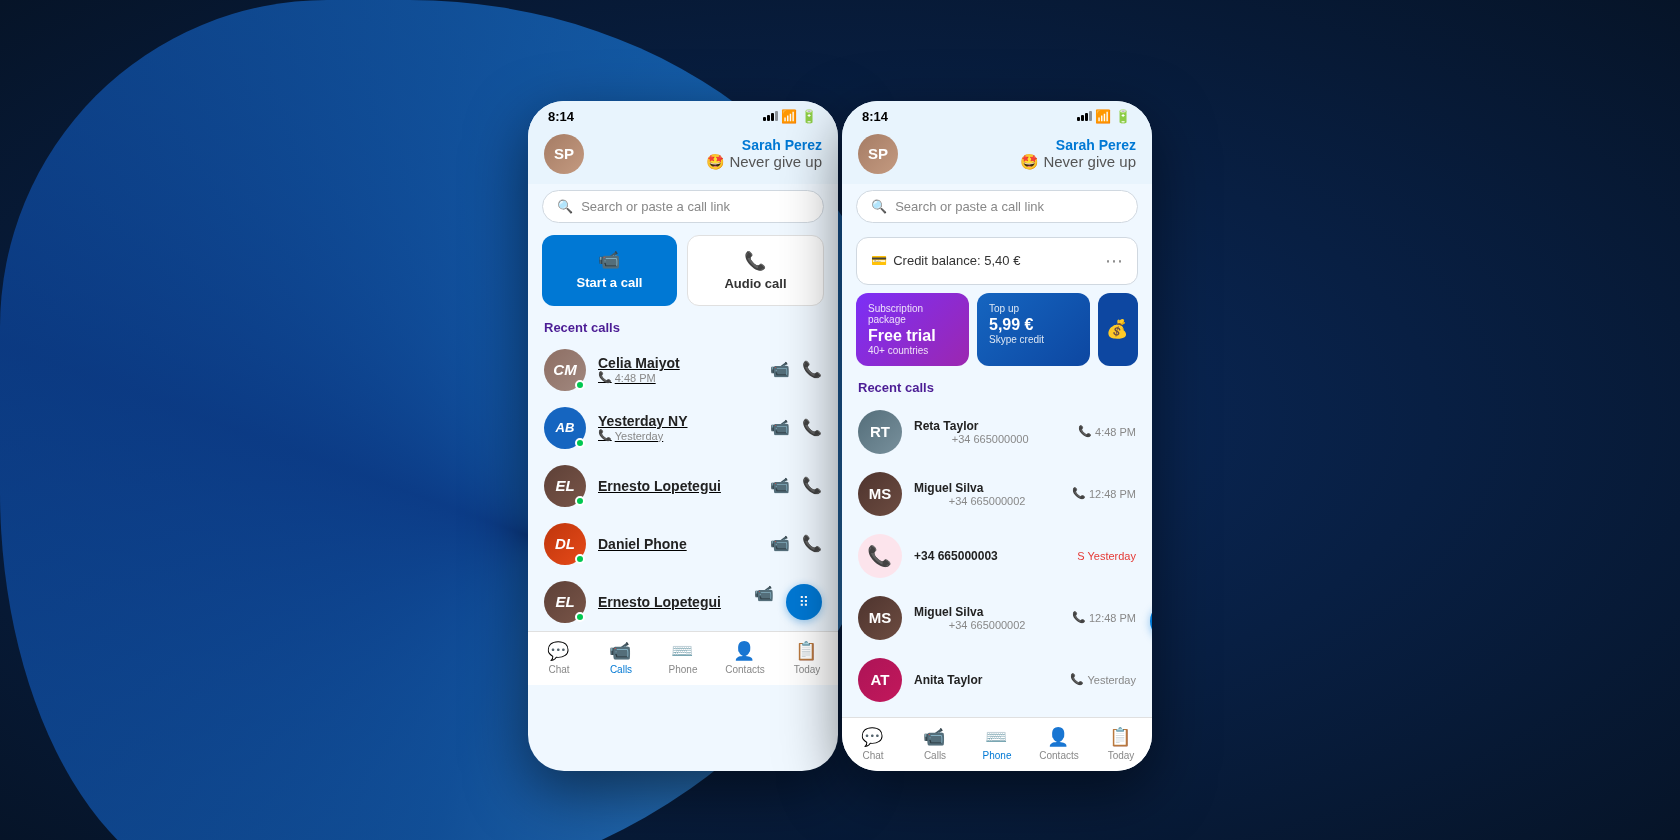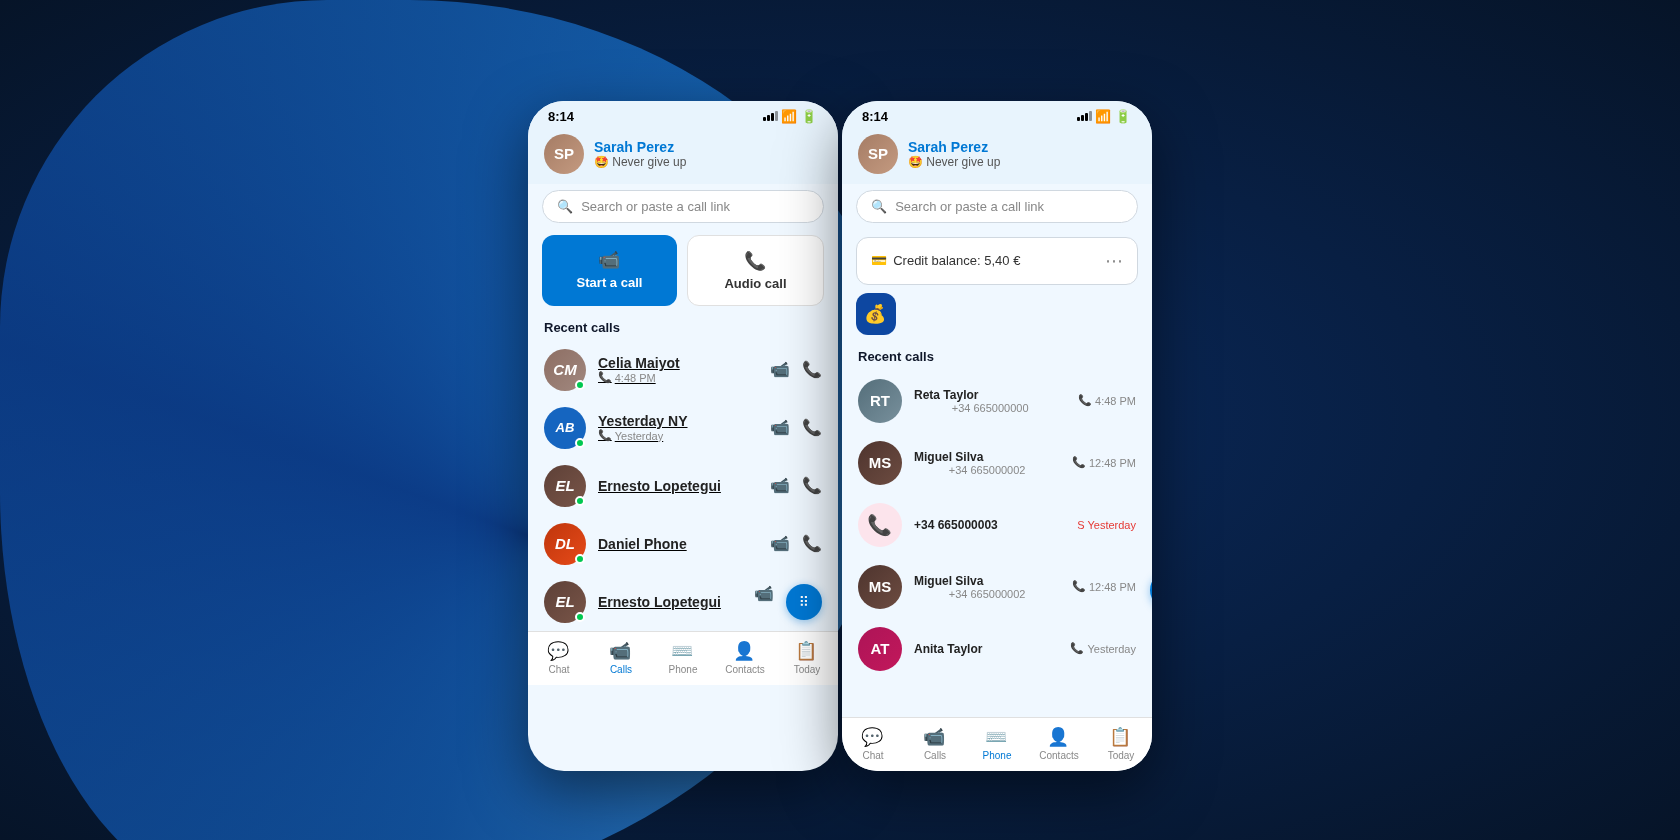--- a/index.html
+++ b/index.html
@@ -69,36 +69,37 @@
     .bar3 { height: 8px; }
     .bar4 { height: 10px; opacity: 0.4; }
 
     
     .profile-header {
       background: #e8f4fd;
       padding: 6px 16px 10px;
       display: flex;
       align-items: center;
       gap: 10px;
+      text-align: right;
     }
     .avatar-wrap {
       position: relative;
       width: 40px; height: 40px;
     }
     .avatar-circle {
       width: 40px; height: 40px;
       border-radius: 50%;
       overflow: hidden;
       background: #c5cdd5;
       display: flex; align-items: center; justify-content: center;
       font-size: 14px; font-weight: bold; color: #fff;
     }
     .profile-info { flex: 1; }
     .profile-name { font-size: 14px; font-weight: 700; color: #0078d4; }
-    .profile-status { font-size: 12px; color: #555; }
+    .profile-status { font-size: 15px; color: #555; }
 
     
     .search-bar {
       background: #fff;
       border: 1px solid #d0d8e0;
       border-radius: 20px;
       margin: 6px 14px 8px;
       padding: 8px 14px;
       display: flex;
       align-items: center;
@@ -142,21 +143,21 @@
       flex-direction: column;
       align-items: center;
       gap: 4px;
     }
     .btn-icon { font-size: 18px; }
 
     
     .section-title {
       font-size: 13px;
       font-weight: 600;
-      color: #0f172a;
+      color: #4c1d95;
       padding: 4px 16px 6px;
     }
     .contact-item {
       display: flex;
       align-items: center;
       padding: 8px 16px;
       gap: 12px;
       cursor: pointer;
     }
     .contact-avatar {
@@ -497,20 +498,30 @@
 
     <div class="credit-card">
       <div class="credit-label">
         <span>💳</span>
         <span>Credit balance: 5,40 €</span>
       </div>
       <span class="credit-dots">⋯</span>
     </div>
 
     <div class="promo-cards">
+      <div class="promo-card purple">
+        <div class="promo-sub">Subscription package</div>
+        <div class="promo-title">Free trial</div>
+        <div class="promo-desc">40+ countries</div>
+      </div>
+      <div class="promo-card blue">
+        <div class="promo-sub">Top up</div>
+        <div class="promo-title">5,99 €</div>
+        <div class="promo-desc">Skype credit</div>
+      </div>
       <div class="promo-card dark-blue">
         <span style="font-size:18px;">💰</span>
       </div>
     </div>
 
     <div class="section-title">Recent calls</div>
 
     <div class="call-item">
       <div class="call-avatar av-reta">
         <div class="face-placeholder" style="background: linear-gradient(135deg,#546e7a,#78909c)">RT</div>

